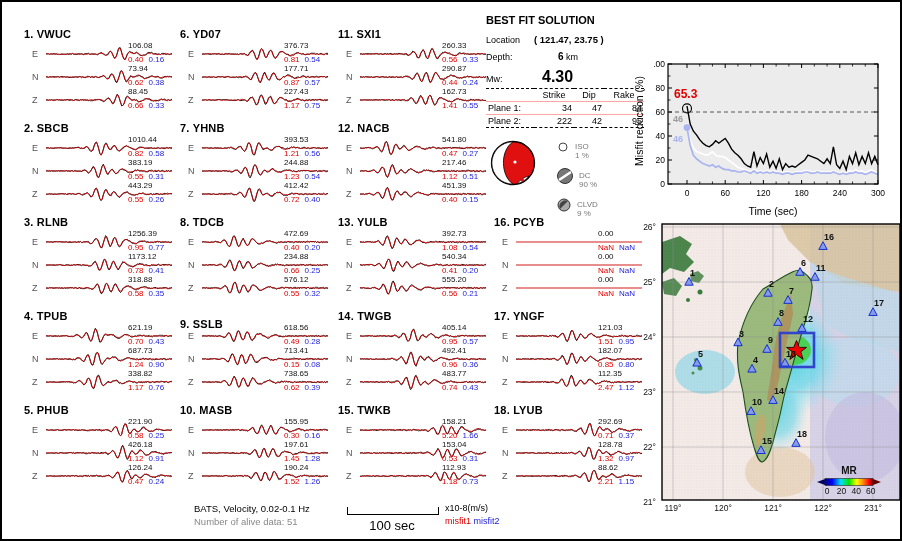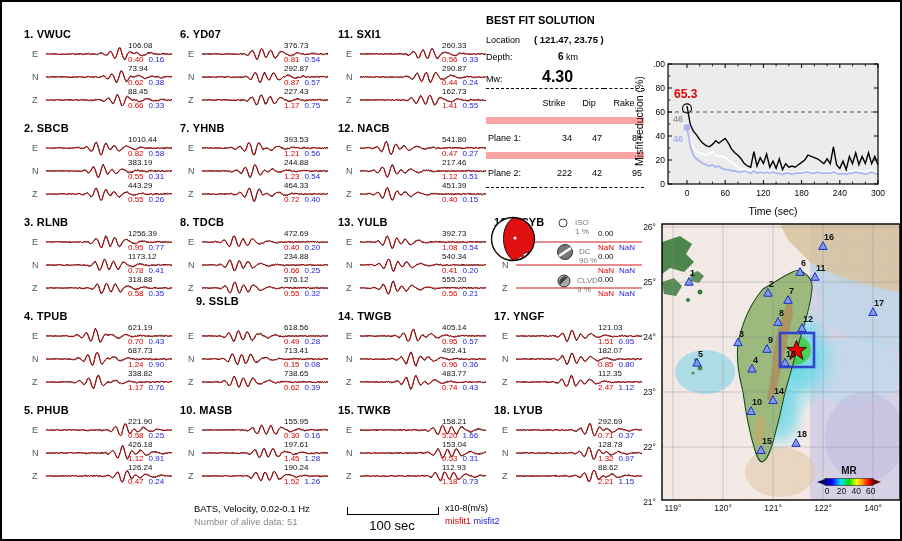--- a/index.html
+++ b/index.html
@@ -16,25 +16,25 @@
   .m2{color:#2222dd;}
   
   #solution{position:absolute;left:484px;top:12px;width:162px;font-size:9px;}
   .sol-title{font-size:11px;font-weight:bold;margin-bottom:8px;}
   .sol-row{display:flex;margin-bottom:6px;align-items:baseline;}
   .sol-lab{width:48px;}
   .loc-val{font-weight:bold;font-size:9.5px;}
   .depth-val{font-weight:bold;font-size:10px;}
   .mw-val{font-weight:bold;font-size:16px;margin-left:8px;}
   .sol-table{display:grid;grid-template-columns:48px 40px 30px 40px;row-gap:0;margin-top:2px;}
-  .sol-table div{padding:9px 2px;}
+  .sol-table div{padding:1px 2px;}
   .th{text-align:center;}
   .num{text-align:right;}
   .dash-t{border-top:1px dashed #000;}
-  .solid-t{border-top:7px solid #fca5a5;}
+  .solid-t{border-top:1px solid #fca5a5;}
   .mech-row{display:flex;margin-top:6px;}
   .decomp{margin-left:14px;display:flex;flex-direction:column;gap:3px;margin-top:-2px;}
   .decomp-item{display:flex;align-items:center;gap:5px;}
   .decomp-txt{font-size:8px;color:#777;line-height:9px;margin-top:8px;}
   
   #datetime{position:absolute;left:690px;top:6px;width:210px;text-align:center;font-weight:bold;
             font-size:17px;line-height:23px;white-space:nowrap;}
   
   #misfit-wrap{position:absolute;left:652px;top:56px;width:250px;height:172px;}
   #ylabel-rot{position:absolute;left:556px;top:112px;width:164px;height:14px;text-align:center;
@@ -238,21 +238,21 @@
           <div class="mis"><span class="m1">0.81</span><span class="m2">0.54</span></div>
         </div>
       </div>
       <div class="chrow" style="left: 178px; top: 64px;">
         <span class="chlab">N</span>
         <svg class="wave" width="126" height="22">
           <polyline points="0.0,11.2 1.1,11.1 2.3,11.1 3.4,10.8 4.6,11.1 5.7,11.3 6.9,10.8 8.0,11.0 9.2,11.3 10.3,11.2 11.5,10.7 12.6,11.2 13.7,11.3 14.9,11.3 16.0,10.7 17.2,10.7 18.3,11.0 19.5,10.8 20.6,10.6 21.8,11.4 22.9,11.4 24.1,11.1 25.2,10.5 26.3,10.4 27.5,10.9 28.6,11.2 29.8,11.2 30.9,11.2 32.1,11.0 33.2,11.4 34.4,11.0 35.5,11.2 36.7,11.7 37.8,10.9 38.9,11.4 40.1,11.8 41.2,10.6 42.4,10.7 43.5,10.1 44.7,11.0 45.8,11.0 47.0,12.5 48.1,13.4 49.3,13.7 50.4,11.1 51.5,9.0 52.7,6.8 53.8,6.7 55.0,9.3 56.1,12.5 57.3,15.5 58.4,16.8 59.6,13.8 60.7,10.4 61.9,6.9 63.0,6.4 64.1,9.8 65.3,12.3 66.4,13.6 67.6,14.2 68.7,11.3 69.9,8.2 71.0,7.3 72.2,7.0 73.3,8.7 74.5,11.5 75.6,13.5 76.7,13.6 77.9,14.1 79.0,13.1 80.2,11.8 81.3,10.6 82.5,11.0 83.6,10.4 84.8,9.1 85.9,8.8 87.1,9.1 88.2,9.4 89.3,10.9 90.5,10.6 91.6,12.1 92.8,12.5 93.9,11.7 95.1,11.1 96.2,10.9 97.4,11.5 98.5,11.5 99.7,10.0 100.8,9.8 101.9,9.8 103.1,11.1 104.2,11.5 105.4,10.5 106.5,10.3 107.7,11.4 108.8,11.1 110.0,10.6 111.1,10.7 112.3,10.8 113.4,10.8 114.5,10.2 115.7,10.8 116.8,11.1 118.0,10.7 119.1,10.6 120.3,10.6 121.4,10.6 122.6,10.6 123.7,11.6 124.9,10.9 126.0,10.2" fill="none" stroke="#000" stroke-width="0.9"></polyline>
           <polyline points="0.0,11.4 1.1,11.0 2.3,10.7 3.4,11.1 4.6,11.4 5.7,10.9 6.9,10.8 8.0,11.0 9.2,11.0 10.3,11.0 11.5,10.7 12.6,11.2 13.7,11.4 14.9,11.0 16.0,10.5 17.2,10.9 18.3,10.7 19.5,10.8 20.6,10.7 21.8,10.9 22.9,11.0 24.1,10.6 25.2,10.8 26.3,10.8 27.5,11.1 28.6,11.5 29.8,11.5 30.9,11.1 32.1,11.5 33.2,11.4 34.4,10.6 35.5,11.4 36.7,10.6 37.8,10.9 38.9,10.7 40.1,11.1 41.2,11.3 42.4,11.0 43.5,10.5 44.7,10.1 45.8,11.5 47.0,12.2 48.1,13.6 49.3,13.4 50.4,10.9 51.5,8.3 52.7,6.9 53.8,6.8 55.0,8.6 56.1,12.2 57.3,16.0 58.4,16.3 59.6,14.0 60.7,10.2 61.9,7.9 63.0,7.2 64.1,9.4 65.3,12.2 66.4,13.9 67.6,13.5 68.7,11.4 69.9,9.5 71.0,7.1 72.2,7.1 73.3,9.1 74.5,11.5 75.6,13.1 76.7,13.3 77.9,13.3 79.0,13.1 80.2,11.7 81.3,10.6 82.5,10.8 83.6,10.3 84.8,9.7 85.9,9.3 87.1,10.2 88.2,9.8 89.3,10.9 90.5,11.1 91.6,11.6 92.8,12.2 93.9,12.5 95.1,12.2 96.2,11.5 97.4,11.5 98.5,11.2 99.7,11.0 100.8,10.7 101.9,10.2 103.1,10.2 104.2,11.3 105.4,10.9 106.5,11.2 107.7,11.4 108.8,10.8 110.0,10.7 111.1,11.1 112.3,11.3 113.4,11.1 114.5,10.9 115.7,11.0 116.8,11.2 118.0,10.7 119.1,10.5 120.3,10.8 121.4,10.7 122.6,10.6 123.7,11.1 124.9,10.8 126.0,11.2" fill="none" stroke="#cc0000" stroke-width="0.9"></polyline>
         </svg>
         <div class="chtxt">
-          <div class="amp">292.87</div>
+          <div class="amp">177.71</div>
           <div class="mis"><span class="m1">0.87</span><span class="m2">0.57</span></div>
         </div>
       </div>
       <div class="chrow" style="left: 178px; top: 87px;">
         <span class="chlab">Z</span>
         <svg class="wave" width="126" height="22">
           <polyline points="0.0,11.0 1.1,11.1 2.3,10.9 3.4,10.7 4.6,11.1 5.7,11.0 6.9,10.7 8.0,11.1 9.2,11.2 10.3,11.1 11.5,10.8 12.6,11.4 13.7,11.3 14.9,10.6 16.0,10.6 17.2,10.5 18.3,10.5 19.5,10.9 20.6,10.6 21.8,10.7 22.9,10.8 24.1,10.6 25.2,11.0 26.3,10.9 27.5,11.5 28.6,11.5 29.8,11.1 30.9,11.4 32.1,11.3 33.2,11.6 34.4,11.2 35.5,10.6 36.7,10.7 37.8,11.5 38.9,11.6 40.1,11.3 41.2,11.3 42.4,10.8 43.5,11.3 44.7,12.2 45.8,12.1 47.0,10.1 48.1,8.6 49.3,8.7 50.4,7.8 51.5,9.8 52.7,12.5 53.8,15.7 55.0,15.8 56.1,14.1 57.3,9.2 58.4,6.5 59.6,5.9 60.7,8.0 61.9,11.0 63.0,15.1 64.1,15.1 65.3,12.9 66.4,9.1 67.6,7.8 68.7,7.1 69.9,10.7 71.0,13.2 72.2,14.9 73.3,14.1 74.5,12.6 75.6,11.4 76.7,9.3 77.9,8.3 79.0,8.9 80.2,8.8 81.3,9.7 82.5,10.9 83.6,10.4 84.8,10.8 85.9,12.7 87.1,11.9 88.2,12.0 89.3,12.0 90.5,11.9 91.6,10.6 92.8,11.4 93.9,10.4 95.1,9.4 96.2,9.7 97.4,10.4 98.5,11.0 99.7,11.4 100.8,10.6 101.9,11.6 103.1,12.1 104.2,10.6 105.4,12.1 106.5,10.6 107.7,10.5 108.8,11.5 110.0,10.8 111.1,10.3 112.3,11.1 113.4,10.4 114.5,11.2 115.7,11.1 116.8,10.6 118.0,10.2 119.1,10.7 120.3,11.1 121.4,11.8 122.6,10.5 123.7,11.8 124.9,11.2 126.0,10.9" fill="none" stroke="#000" stroke-width="0.9"></polyline>
           <polyline points="0.0,11.2 1.1,11.0 2.3,11.1 3.4,10.7 4.6,11.2 5.7,11.4 6.9,10.6 8.0,10.7 9.2,11.2 10.3,10.9 11.5,11.5 12.6,10.9 13.7,10.8 14.9,11.4 16.0,10.6 17.2,10.6 18.3,11.1 19.5,11.4 20.6,11.5 21.8,10.8 22.9,11.1 24.1,11.2 25.2,10.7 26.3,11.2 27.5,10.9 28.6,10.8 29.8,11.1 30.9,11.4 32.1,11.0 33.2,10.7 34.4,11.5 35.5,11.1 36.7,10.7 37.8,11.4 38.9,10.4 40.1,10.3 41.2,10.4 42.4,11.0 43.5,11.2 44.7,12.1 45.8,12.2 47.0,10.6 48.1,9.3 49.3,8.6 50.4,8.5 51.5,10.1 52.7,12.6 53.8,15.0 55.0,15.5 56.1,13.4 57.3,9.9 58.4,7.1 59.6,6.4 60.7,8.1 61.9,11.8 63.0,13.8 64.1,14.0 65.3,12.6 66.4,9.8 67.6,8.3 68.7,8.0 69.9,9.6 71.0,13.0 72.2,14.5 73.3,14.5 74.5,13.5 75.6,11.0 76.7,9.5 77.9,8.7 79.0,8.2 80.2,9.3 81.3,9.5 82.5,10.7 83.6,11.5 84.8,11.2 85.9,11.9 87.1,12.3 88.2,12.7 89.3,12.2 90.5,11.4 91.6,11.2 92.8,10.2 93.9,10.4 95.1,10.4 96.2,10.3 97.4,10.0 98.5,10.8 99.7,11.0 100.8,11.0 101.9,11.5 103.1,11.6 104.2,11.0 105.4,11.0 106.5,11.4 107.7,10.9 108.8,11.4 110.0,10.7 111.1,11.2 112.3,11.3 113.4,11.0 114.5,10.6 115.7,10.5 116.8,10.5 118.0,10.7 119.1,11.5 120.3,11.0 121.4,11.3 122.6,11.2 123.7,10.7 124.9,10.8 126.0,10.7" fill="none" stroke="#cc0000" stroke-width="0.9"></polyline>
         </svg>
         <div class="chtxt">
@@ -283,21 +283,21 @@
           <div class="mis"><span class="m1">1.23</span><span class="m2">0.54</span></div>
         </div>
       </div>
       <div class="chrow" style="left: 178px; top: 181px;">
         <span class="chlab">Z</span>
         <svg class="wave" width="126" height="22">
           <polyline points="0.0,11.3 1.1,11.0 2.3,11.0 3.4,10.9 4.6,10.9 5.7,10.8 6.9,10.8 8.0,10.8 9.2,11.3 10.3,11.2 11.5,10.9 12.6,11.3 13.7,11.4 14.9,11.4 16.0,11.4 17.2,10.5 18.3,10.9 19.5,10.6 20.6,11.0 21.8,11.3 22.9,11.5 24.1,10.6 25.2,11.1 26.3,10.6 27.5,10.6 28.6,11.0 29.8,10.7 30.9,11.5 32.1,12.0 33.2,11.5 34.4,11.8 35.5,10.5 36.7,9.8 37.8,9.1 38.9,10.0 40.1,10.8 41.2,13.2 42.4,14.2 43.5,13.8 44.7,10.5 45.8,7.5 47.0,5.1 48.1,5.4 49.3,10.2 50.4,13.9 51.5,18.2 52.7,18.4 53.8,15.5 55.0,10.6 56.1,6.6 57.3,5.9 58.4,6.7 59.6,10.4 60.7,12.1 61.9,11.6 63.0,11.0 64.1,10.5 65.3,10.2 66.4,10.9 67.6,11.6 68.7,13.3 69.9,13.1 71.0,13.1 72.2,10.6 73.3,10.6 74.5,9.6 75.6,9.7 76.7,9.6 77.9,9.1 79.0,9.7 80.2,11.1 81.3,12.3 82.5,12.3 83.6,12.5 84.8,12.7 85.9,11.9 87.1,11.2 88.2,11.6 89.3,10.0 90.5,10.2 91.6,11.1 92.8,10.9 93.9,10.6 95.1,10.5 96.2,10.5 97.4,11.8 98.5,10.9 99.7,10.9 100.8,11.7 101.9,11.6 103.1,10.5 104.2,11.1 105.4,11.7 106.5,11.0 107.7,10.9 108.8,11.2 110.0,11.6 111.1,10.6 112.3,10.7 113.4,10.7 114.5,11.1 115.7,11.4 116.8,10.4 118.0,11.3 119.1,11.0 120.3,11.1 121.4,10.2 122.6,11.2 123.7,11.6 124.9,10.6 126.0,10.4" fill="none" stroke="#000" stroke-width="0.9"></polyline>
           <polyline points="0.0,10.8 1.1,10.8 2.3,11.3 3.4,11.1 4.6,11.2 5.7,11.3 6.9,10.9 8.0,11.3 9.2,11.4 10.3,11.1 11.5,10.6 12.6,11.2 13.7,11.3 14.9,11.2 16.0,11.4 17.2,11.0 18.3,11.1 19.5,11.3 20.6,10.9 21.8,10.8 22.9,10.6 24.1,10.9 25.2,11.0 26.3,11.0 27.5,11.1 28.6,10.1 29.8,10.3 30.9,11.3 32.1,11.4 33.2,11.5 34.4,11.7 35.5,11.2 36.7,10.5 37.8,9.4 38.9,9.5 40.1,10.7 41.2,12.7 42.4,14.0 43.5,13.9 44.7,10.5 45.8,7.1 47.0,5.7 48.1,5.8 49.3,10.2 50.4,14.6 51.5,17.6 52.7,17.5 53.8,14.1 55.0,9.9 56.1,7.6 57.3,6.5 58.4,7.9 59.6,10.3 60.7,11.7 61.9,11.7 63.0,11.0 64.1,10.4 65.3,10.8 66.4,11.6 67.6,12.3 68.7,12.5 69.9,12.7 71.0,12.6 72.2,11.5 73.3,10.8 74.5,9.5 75.6,9.1 76.7,9.6 77.9,9.3 79.0,10.7 80.2,10.9 81.3,11.8 82.5,11.5 83.6,11.7 84.8,11.5 85.9,12.2 87.1,11.0 88.2,11.1 89.3,10.4 90.5,10.6 91.6,10.8 92.8,10.3 93.9,10.3 95.1,10.5 96.2,11.3 97.4,10.8 98.5,11.2 99.7,10.9 100.8,11.0 101.9,11.4 103.1,10.9 104.2,10.7 105.4,10.9 106.5,11.4 107.7,10.9 108.8,11.3 110.0,10.9 111.1,11.3 112.3,10.9 113.4,10.7 114.5,11.2 115.7,11.3 116.8,10.6 118.0,11.1 119.1,11.2 120.3,11.4 121.4,11.2 122.6,10.7 123.7,11.4 124.9,10.7 126.0,10.8" fill="none" stroke="#cc0000" stroke-width="0.9"></polyline>
         </svg>
         <div class="chtxt">
-          <div class="amp">464.33</div>
+          <div class="amp">412.42</div>
           <div class="mis"><span class="m1">0.72</span><span class="m2">0.40</span></div>
         </div>
       </div>
       <div class="station-header" style="left: 178px; top: 214px;">8.  TDCB</div>
       <div class="chrow" style="left: 178px; top: 229px;">
         <span class="chlab">E</span>
         <svg class="wave" width="126" height="22">
           <polyline points="0.0,11.1 1.1,10.8 2.3,11.1 3.4,10.8 4.6,10.9 5.7,11.2 6.9,11.1 8.0,11.4 9.2,11.3 10.3,11.1 11.5,11.2 12.6,10.5 13.7,10.4 14.9,11.0 16.0,10.8 17.2,11.3 18.3,11.7 19.5,10.8 20.6,9.8 21.8,8.5 22.9,9.5 24.1,10.5 25.2,13.2 26.3,14.6 27.5,15.8 28.6,13.8 29.8,9.9 30.9,5.9 32.1,4.6 33.2,6.0 34.4,9.6 35.5,13.7 36.7,15.6 37.8,14.4 38.9,11.6 40.1,9.3 41.2,7.2 42.4,10.0 43.5,12.6 44.7,13.6 45.8,14.6 47.0,13.2 48.1,10.6 49.3,8.3 50.4,7.8 51.5,8.4 52.7,9.3 53.8,10.8 55.0,12.1 56.1,12.9 57.3,13.0 58.4,13.0 59.6,11.9 60.7,12.6 61.9,11.6 63.0,11.2 64.1,10.0 65.3,10.1 66.4,10.4 67.6,9.9 68.7,9.9 69.9,10.9 71.0,10.5 72.2,11.5 73.3,11.6 74.5,12.4 75.6,11.9 76.7,10.7 77.9,11.5 79.0,10.6 80.2,11.3 81.3,11.4 82.5,11.5 83.6,10.9 84.8,11.6 85.9,10.3 87.1,11.1 88.2,11.2 89.3,11.2 90.5,10.9 91.6,11.8 92.8,11.2 93.9,10.7 95.1,11.2 96.2,10.8 97.4,10.4 98.5,11.5 99.7,10.6 100.8,11.1 101.9,10.3 103.1,11.6 104.2,10.9 105.4,10.2 106.5,10.6 107.7,11.2 108.8,10.3 110.0,10.7 111.1,10.4 112.3,11.2 113.4,10.3 114.5,11.5 115.7,10.8 116.8,11.6 118.0,11.7 119.1,10.5 120.3,11.7 121.4,10.9 122.6,11.2 123.7,11.1 124.9,10.9 126.0,11.4" fill="none" stroke="#000" stroke-width="0.9"></polyline>
           <polyline points="0.0,11.3 1.1,10.6 2.3,10.5 3.4,11.1 4.6,11.3 5.7,11.1 6.9,11.4 8.0,11.6 9.2,10.6 10.3,11.2 11.5,11.0 12.6,11.0 13.7,10.3 14.9,10.8 16.0,11.3 17.2,11.2 18.3,11.8 19.5,11.1 20.6,9.6 21.8,9.5 22.9,9.0 24.1,10.6 25.2,13.1 26.3,14.7 27.5,15.6 28.6,13.9 29.8,9.8 30.9,6.6 32.1,5.0 33.2,7.0 34.4,10.5 35.5,14.1 36.7,15.6 37.8,14.6 38.9,11.4 40.1,8.6 41.2,8.1 42.4,9.1 43.5,11.5 44.7,14.4 45.8,14.5 47.0,13.2 48.1,10.5 49.3,8.2 50.4,7.6 51.5,8.1 52.7,9.4 53.8,10.7 55.0,11.9 56.1,12.4 57.3,12.8 58.4,12.3 59.6,12.0 60.7,12.1 61.9,11.7 63.0,10.8 64.1,10.4 65.3,10.0 66.4,10.0 67.6,9.6 68.7,10.5 69.9,10.6 71.0,11.1 72.2,11.3 73.3,11.6 74.5,11.3 75.6,11.8 76.7,11.1 77.9,11.5 79.0,10.7 80.2,11.1 81.3,11.2 82.5,10.5 83.6,11.2 84.8,10.8 85.9,10.5 87.1,10.6 88.2,10.6 89.3,10.7 90.5,10.9 91.6,11.2 92.8,10.7 93.9,10.5 95.1,10.8 96.2,11.3 97.4,11.3 98.5,10.6 99.7,11.1 100.8,11.2 101.9,10.8 103.1,11.0 104.2,10.7 105.4,11.1 106.5,10.8 107.7,10.8 108.8,10.5 110.0,10.9 111.1,10.5 112.3,10.7 113.4,10.5 114.5,11.4 115.7,10.5 116.8,11.0 118.0,11.4 119.1,11.0 120.3,10.8 121.4,11.1 122.6,11.0 123.7,11.0 124.9,11.0 126.0,11.5" fill="none" stroke="#cc0000" stroke-width="0.9"></polyline>
         </svg>
@@ -321,21 +321,21 @@
         <span class="chlab">Z</span>
         <svg class="wave" width="126" height="22">
           <polyline points="0.0,10.9 1.1,10.8 2.3,10.9 3.4,11.3 4.6,10.7 5.7,11.0 6.9,10.9 8.0,11.2 9.2,10.8 10.3,10.8 11.5,10.9 12.6,11.0 13.7,10.9 14.9,10.8 16.0,11.1 17.2,11.1 18.3,11.5 19.5,11.1 20.6,10.2 21.8,9.7 22.9,8.4 24.1,9.2 25.2,10.8 26.3,14.2 27.5,16.0 28.6,15.7 29.8,13.1 30.9,8.7 32.1,5.7 33.2,5.1 34.4,7.8 35.5,12.5 36.7,15.6 37.8,16.1 38.9,13.4 40.1,9.7 41.2,7.9 42.4,9.0 43.5,10.0 44.7,13.0 45.8,15.2 47.0,14.6 48.1,12.9 49.3,9.3 50.4,8.0 51.5,7.8 52.7,9.1 53.8,9.2 55.0,10.0 56.1,12.4 57.3,13.2 58.4,13.5 59.6,13.3 60.7,12.6 61.9,12.1 63.0,11.3 64.1,10.9 65.3,10.4 66.4,9.8 67.6,10.3 68.7,9.5 69.9,10.7 71.0,11.1 72.2,11.0 73.3,11.5 74.5,12.1 75.6,11.5 76.7,11.3 77.9,11.4 79.0,10.4 80.2,10.2 81.3,10.8 82.5,11.4 83.6,10.3 84.8,10.8 85.9,10.5 87.1,11.1 88.2,10.3 89.3,10.8 90.5,11.6 91.6,10.5 92.8,10.3 93.9,10.4 95.1,11.6 96.2,10.5 97.4,11.8 98.5,10.4 99.7,10.8 100.8,10.8 101.9,10.6 103.1,10.4 104.2,11.8 105.4,10.6 106.5,10.4 107.7,11.6 108.8,11.3 110.0,11.7 111.1,10.9 112.3,11.1 113.4,10.3 114.5,10.3 115.7,10.4 116.8,11.7 118.0,10.5 119.1,11.0 120.3,11.0 121.4,10.2 122.6,11.7 123.7,10.7 124.9,11.1 126.0,11.4" fill="none" stroke="#000" stroke-width="0.9"></polyline>
           <polyline points="0.0,11.5 1.1,10.7 2.3,10.8 3.4,10.6 4.6,10.7 5.7,11.3 6.9,11.5 8.0,11.5 9.2,11.2 10.3,11.6 11.5,10.6 12.6,10.6 13.7,10.4 14.9,11.2 16.0,10.8 17.2,11.9 18.3,12.1 19.5,11.4 20.6,11.0 21.8,9.5 22.9,8.7 24.1,9.3 25.2,10.8 26.3,14.1 27.5,15.3 28.6,15.4 29.8,12.6 30.9,8.2 32.1,5.5 33.2,5.4 34.4,7.6 35.5,11.7 36.7,14.9 37.8,15.7 38.9,13.5 40.1,10.3 41.2,8.6 42.4,8.2 43.5,10.3 44.7,13.5 45.8,14.3 47.0,13.8 48.1,12.3 49.3,9.5 50.4,8.7 51.5,8.1 52.7,8.4 53.8,9.4 55.0,10.5 56.1,11.5 57.3,12.6 58.4,13.0 59.6,13.1 60.7,12.3 61.9,11.8 63.0,11.6 64.1,10.3 65.3,10.2 66.4,9.8 67.6,9.5 68.7,9.9 69.9,10.8 71.0,10.5 72.2,10.7 73.3,11.3 74.5,11.8 75.6,11.4 76.7,11.3 77.9,10.9 79.0,11.1 80.2,10.6 81.3,11.0 82.5,10.8 83.6,10.4 84.8,10.4 85.9,10.6 87.1,11.4 88.2,11.1 89.3,10.8 90.5,11.0 91.6,11.3 92.8,11.5 93.9,11.4 95.1,10.8 96.2,10.7 97.4,10.5 98.5,10.6 99.7,11.2 100.8,10.7 101.9,10.6 103.1,11.1 104.2,10.7 105.4,10.6 106.5,10.6 107.7,11.2 108.8,10.6 110.0,11.2 111.1,10.5 112.3,11.5 113.4,11.1 114.5,11.3 115.7,11.4 116.8,11.1 118.0,11.5 119.1,10.9 120.3,10.8 121.4,11.5 122.6,11.1 123.7,11.3 124.9,10.7 126.0,11.1" fill="none" stroke="#cc0000" stroke-width="0.9"></polyline>
         </svg>
         <div class="chtxt">
           <div class="amp">576.12</div>
           <div class="mis"><span class="m1">0.55</span><span class="m2">0.32</span></div>
         </div>
       </div>
-      <div class="station-header" style="left: 178px; top: 293px; margin-left: 16px;">9.  SSLB</div>
+      <div class="station-header" style="left: 178px; top: 316px;">9.  SSLB</div>
       <div class="chrow" style="left: 178px; top: 323px;">
         <span class="chlab">E</span>
         <svg class="wave" width="126" height="22">
           <polyline points="0.0,11.2 1.1,10.7 2.3,10.8 3.4,11.2 4.6,11.3 5.7,10.7 6.9,10.6 8.0,11.3 9.2,10.6 10.3,11.0 11.5,11.1 12.6,11.1 13.7,10.8 14.9,11.3 16.0,11.0 17.2,11.0 18.3,10.8 19.5,11.5 20.6,11.6 21.8,12.7 22.9,12.3 24.1,11.5 25.2,9.6 26.3,7.7 27.5,8.0 28.6,9.8 29.8,13.3 30.9,15.8 32.1,16.6 33.2,14.3 34.4,10.2 35.5,6.2 36.7,5.9 37.8,7.7 38.9,11.5 40.1,14.0 41.2,14.7 42.4,13.7 43.5,9.3 44.7,6.9 45.8,7.2 47.0,8.8 48.1,12.5 49.3,14.8 50.4,15.7 51.5,13.7 52.7,13.2 53.8,10.1 55.0,8.5 56.1,9.5 57.3,8.5 58.4,8.5 59.6,8.9 60.7,11.0 61.9,10.4 63.0,11.3 64.1,12.0 65.3,13.1 66.4,13.3 67.6,12.8 68.7,11.4 69.9,10.8 71.0,10.7 72.2,9.8 73.3,9.6 74.5,9.7 75.6,10.2 76.7,11.5 77.9,11.6 79.0,11.2 80.2,11.7 81.3,11.2 82.5,11.6 83.6,10.8 84.8,11.5 85.9,11.2 87.1,10.6 88.2,10.9 89.3,11.6 90.5,10.6 91.6,11.1 92.8,11.2 93.9,10.4 95.1,11.3 96.2,11.0 97.4,10.7 98.5,10.6 99.7,10.6 100.8,11.2 101.9,11.1 103.1,10.4 104.2,11.7 105.4,11.5 106.5,10.9 107.7,11.1 108.8,10.7 110.0,11.4 111.1,10.6 112.3,11.8 113.4,10.7 114.5,10.4 115.7,11.1 116.8,10.3 118.0,11.6 119.1,11.2 120.3,11.0 121.4,10.3 122.6,10.9 123.7,11.4 124.9,10.2 126.0,11.6" fill="none" stroke="#000" stroke-width="0.9"></polyline>
           <polyline points="0.0,10.7 1.1,11.2 2.3,11.1 3.4,10.5 4.6,10.8 5.7,11.3 6.9,10.7 8.0,10.7 9.2,11.4 10.3,10.9 11.5,10.7 12.6,11.5 13.7,10.9 14.9,11.5 16.0,11.3 17.2,10.3 18.3,11.2 19.5,11.2 20.6,11.9 21.8,11.8 22.9,12.1 24.1,11.0 25.2,9.1 26.3,8.3 27.5,8.3 28.6,10.1 29.8,12.5 30.9,15.1 32.1,15.7 33.2,13.7 34.4,10.2 35.5,6.8 36.7,5.9 37.8,8.2 38.9,11.7 40.1,14.6 41.2,14.8 42.4,13.1 43.5,9.5 44.7,7.3 45.8,7.1 47.0,9.3 48.1,11.6 49.3,14.8 50.4,14.8 51.5,13.9 52.7,11.9 53.8,10.1 55.0,9.1 56.1,9.3 57.3,9.4 58.4,9.0 59.6,9.8 60.7,10.6 61.9,11.3 63.0,11.5 64.1,12.1 65.3,12.4 66.4,12.0 67.6,12.2 68.7,11.2 69.9,11.2 71.0,10.5 72.2,10.4 73.3,10.2 74.5,10.4 75.6,10.4 76.7,10.9 77.9,10.6 79.0,11.1 80.2,11.9 81.3,11.9 82.5,11.6 83.6,11.4 84.8,11.2 85.9,10.6 87.1,11.3 88.2,11.1 89.3,10.5 90.5,11.1 91.6,11.1 92.8,11.4 93.9,11.1 95.1,11.1 96.2,11.3 97.4,11.2 98.5,11.2 99.7,11.2 100.8,10.8 101.9,10.7 103.1,10.9 104.2,10.6 105.4,11.3 106.5,11.0 107.7,11.2 108.8,10.8 110.0,10.9 111.1,10.9 112.3,10.6 113.4,11.1 114.5,11.4 115.7,11.5 116.8,11.1 118.0,11.4 119.1,11.0 120.3,11.0 121.4,11.0 122.6,11.0 123.7,10.9 124.9,11.3 126.0,10.7" fill="none" stroke="#cc0000" stroke-width="0.9"></polyline>
         </svg>
         <div class="chtxt">
           <div class="amp">618.56</div>
           <div class="mis"><span class="m1">0.49</span><span class="m2">0.28</span></div>
         </div>
@@ -960,14 +960,14 @@
 <div class="geo-lab" style="left: 632px; width: 22px; text-align: right; top: 220px;">26°</div>
     <div class="geo-lab" style="left: 632px; width: 22px; text-align: right; top: 275px;">25°</div>
     <div class="geo-lab" style="left: 632px; width: 22px; text-align: right; top: 330px;">24°</div>
     <div class="geo-lab" style="left: 632px; width: 22px; text-align: right; top: 385px;">23°</div>
     <div class="geo-lab" style="left: 632px; width: 22px; text-align: right; top: 440px;">22°</div>
     <div class="geo-lab" style="left: 632px; width: 22px; text-align: right; top: 495px;">21°</div>
     <div class="geo-lab" style="left: 656px; width: 30px; text-align: center; top: 501px;">119°</div>
     <div class="geo-lab" style="left: 706px; width: 30px; text-align: center; top: 501px;">120°</div>
     <div class="geo-lab" style="left: 756px; width: 30px; text-align: center; top: 501px;">121°</div>
     <div class="geo-lab" style="left: 806px; width: 30px; text-align: center; top: 501px;">122°</div>
-    <div class="geo-lab" style="left: 856px; width: 30px; text-align: center; top: 501px;">140°</div>
+    <div class="geo-lab" style="left: 856px; width: 30px; text-align: center; top: 501px;">231°</div>
   </div>
 
 </body></html>

